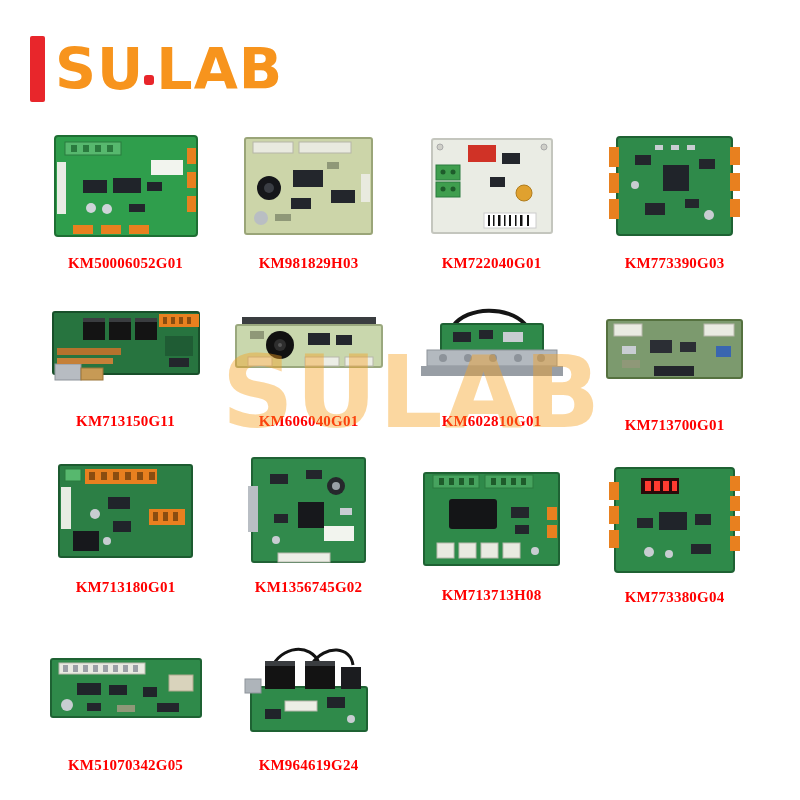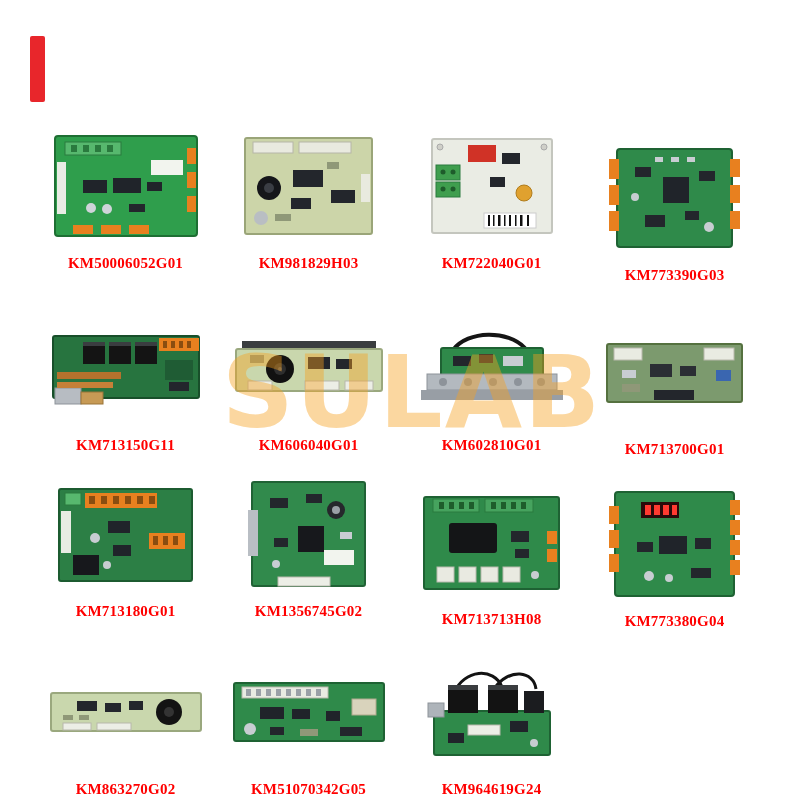--- a/index.html
+++ b/index.html
@@ -26,20 +26,21 @@
     position:absolute; top:334px; left:12px; width:100%; text-align:center;
     font-family:"DejaVu Sans", sans-serif; font-weight:bold; font-size:100px; letter-spacing:2px;
     color:var(--watermark); opacity:0.42; z-index:20; pointer-events:none;
   }
 </style>
 </head>
 <body style="--label: #ff0000; --logo-orange: #f7941d; --logo-red: #e8262b; --watermark: #f7a11f;">
 
 <div class="header">
   <div class="bar"></div>
+  <div class="logo-text"><span>SU</span><span class="logo-dot"></span><span>LAB</span></div>
 </div>
 
 <div class="watermark">SULAB</div>
 
 <div class="grid">
 
   <figure class="cell" style="margin:0">
     <div class="photo">
       <svg width="150" height="108" viewBox="0 0 150 108">
         <rect x="4" y="4" width="142" height="100" rx="3" fill="#2f9e4c" stroke="#1e6f33" stroke-width="2"></rect>
@@ -110,21 +111,21 @@
           <rect x="87" y="80" width="1.5" height="11" fill="#111"></rect>
           <rect x="92" y="80" width="2.5" height="11" fill="#111"></rect>
           <rect x="99" y="80" width="2" height="11" fill="#111"></rect>
         <circle cx="12" cy="12" r="3" fill="#cfcfc8" stroke="#aaaaaa"></circle>
           <circle cx="116" cy="12" r="3" fill="#cfcfc8" stroke="#aaaaaa"></circle>
       </svg>
     </div>
     <figcaption class="part">KM722040G01</figcaption>
   </figure>
 
-  <figure class="cell" style="margin:12px">
+  <figure class="cell" style="margin:0">
     <div class="photo">
       <svg width="135" height="106" viewBox="0 0 135 106">
         <rect x="10" y="4" width="115" height="98" rx="3" fill="#2f8a4a" stroke="#1e6233" stroke-width="2"></rect>
         <rect x="2" y="14" width="10" height="20" fill="#e8801f"></rect>
           <rect x="2" y="40" width="10" height="20" fill="#e8801f"></rect>
           <rect x="2" y="66" width="10" height="20" fill="#e8801f"></rect>
         <rect x="123" y="14" width="10" height="18" fill="#e8801f"></rect>
           <rect x="123" y="40" width="10" height="18" fill="#e8801f"></rect>
           <rect x="123" y="66" width="10" height="18" fill="#e8801f"></rect>
         <rect x="56" y="32" width="26" height="26" fill="#20242a"></rect>
@@ -321,37 +322,20 @@
           <rect x="88" y="50" width="16" height="11" fill="#23262c"></rect>
         <circle cx="42" cy="88" r="5" fill="#c8cdd2"></circle>
           <circle cx="62" cy="90" r="4" fill="#c8cdd2"></circle>
         <rect x="84" y="80" width="20" height="10" fill="#23262c"></rect>
       </svg>
     </div>
     <figcaption class="part">KM773380G04</figcaption>
   </figure>
 
 
-  <figure class="cell" style="margin:0">
-    <div class="photo">
-      <svg width="158" height="54" viewBox="0 0 158 54">
-        <rect x="4" y="8" width="150" height="38" rx="2" fill="#c9d7ad" stroke="#9aa87e" stroke-width="2"></rect>
-        <circle cx="122" cy="27" r="13" fill="#131313"></circle>
-          <circle cx="122" cy="27" r="5" fill="#333333"></circle>
-        <rect x="30" y="16" width="20" height="10" fill="#23262c"></rect>
-          <rect x="58" y="18" width="16" height="9" fill="#23262c"></rect>
-          <rect x="82" y="16" width="14" height="9" fill="#23262c"></rect>
-        <rect x="16" y="38" width="28" height="7" fill="#eceee6" stroke="#b8b8ac"></rect>
-          <rect x="50" y="38" width="34" height="7" fill="#eceee6" stroke="#b8b8ac"></rect>
-        <rect x="16" y="30" width="10" height="5" fill="#8f9878"></rect>
-          <rect x="32" y="30" width="10" height="5" fill="#8f9878"></rect>
-      </svg>
-    </div>
-    <figcaption class="part">KM863270G02</figcaption>
-  </figure>
 
   <figure class="cell" style="margin:0">
     <div class="photo">
       <svg width="158" height="70" viewBox="0 0 158 70">
         <rect x="4" y="6" width="150" height="58" rx="2" fill="#2f8a4a" stroke="#1e6233" stroke-width="2"></rect>
         <rect x="12" y="10" width="86" height="11" fill="#e9ebe2" stroke="#b8b8ac"></rect>
         <rect x="16" y="12" width="5" height="7" fill="#9aa0a6"></rect>
           <rect x="26" y="12" width="5" height="7" fill="#9aa0a6"></rect>
           <rect x="36" y="12" width="5" height="7" fill="#9aa0a6"></rect>
           <rect x="46" y="12" width="5" height="7" fill="#9aa0a6"></rect>

